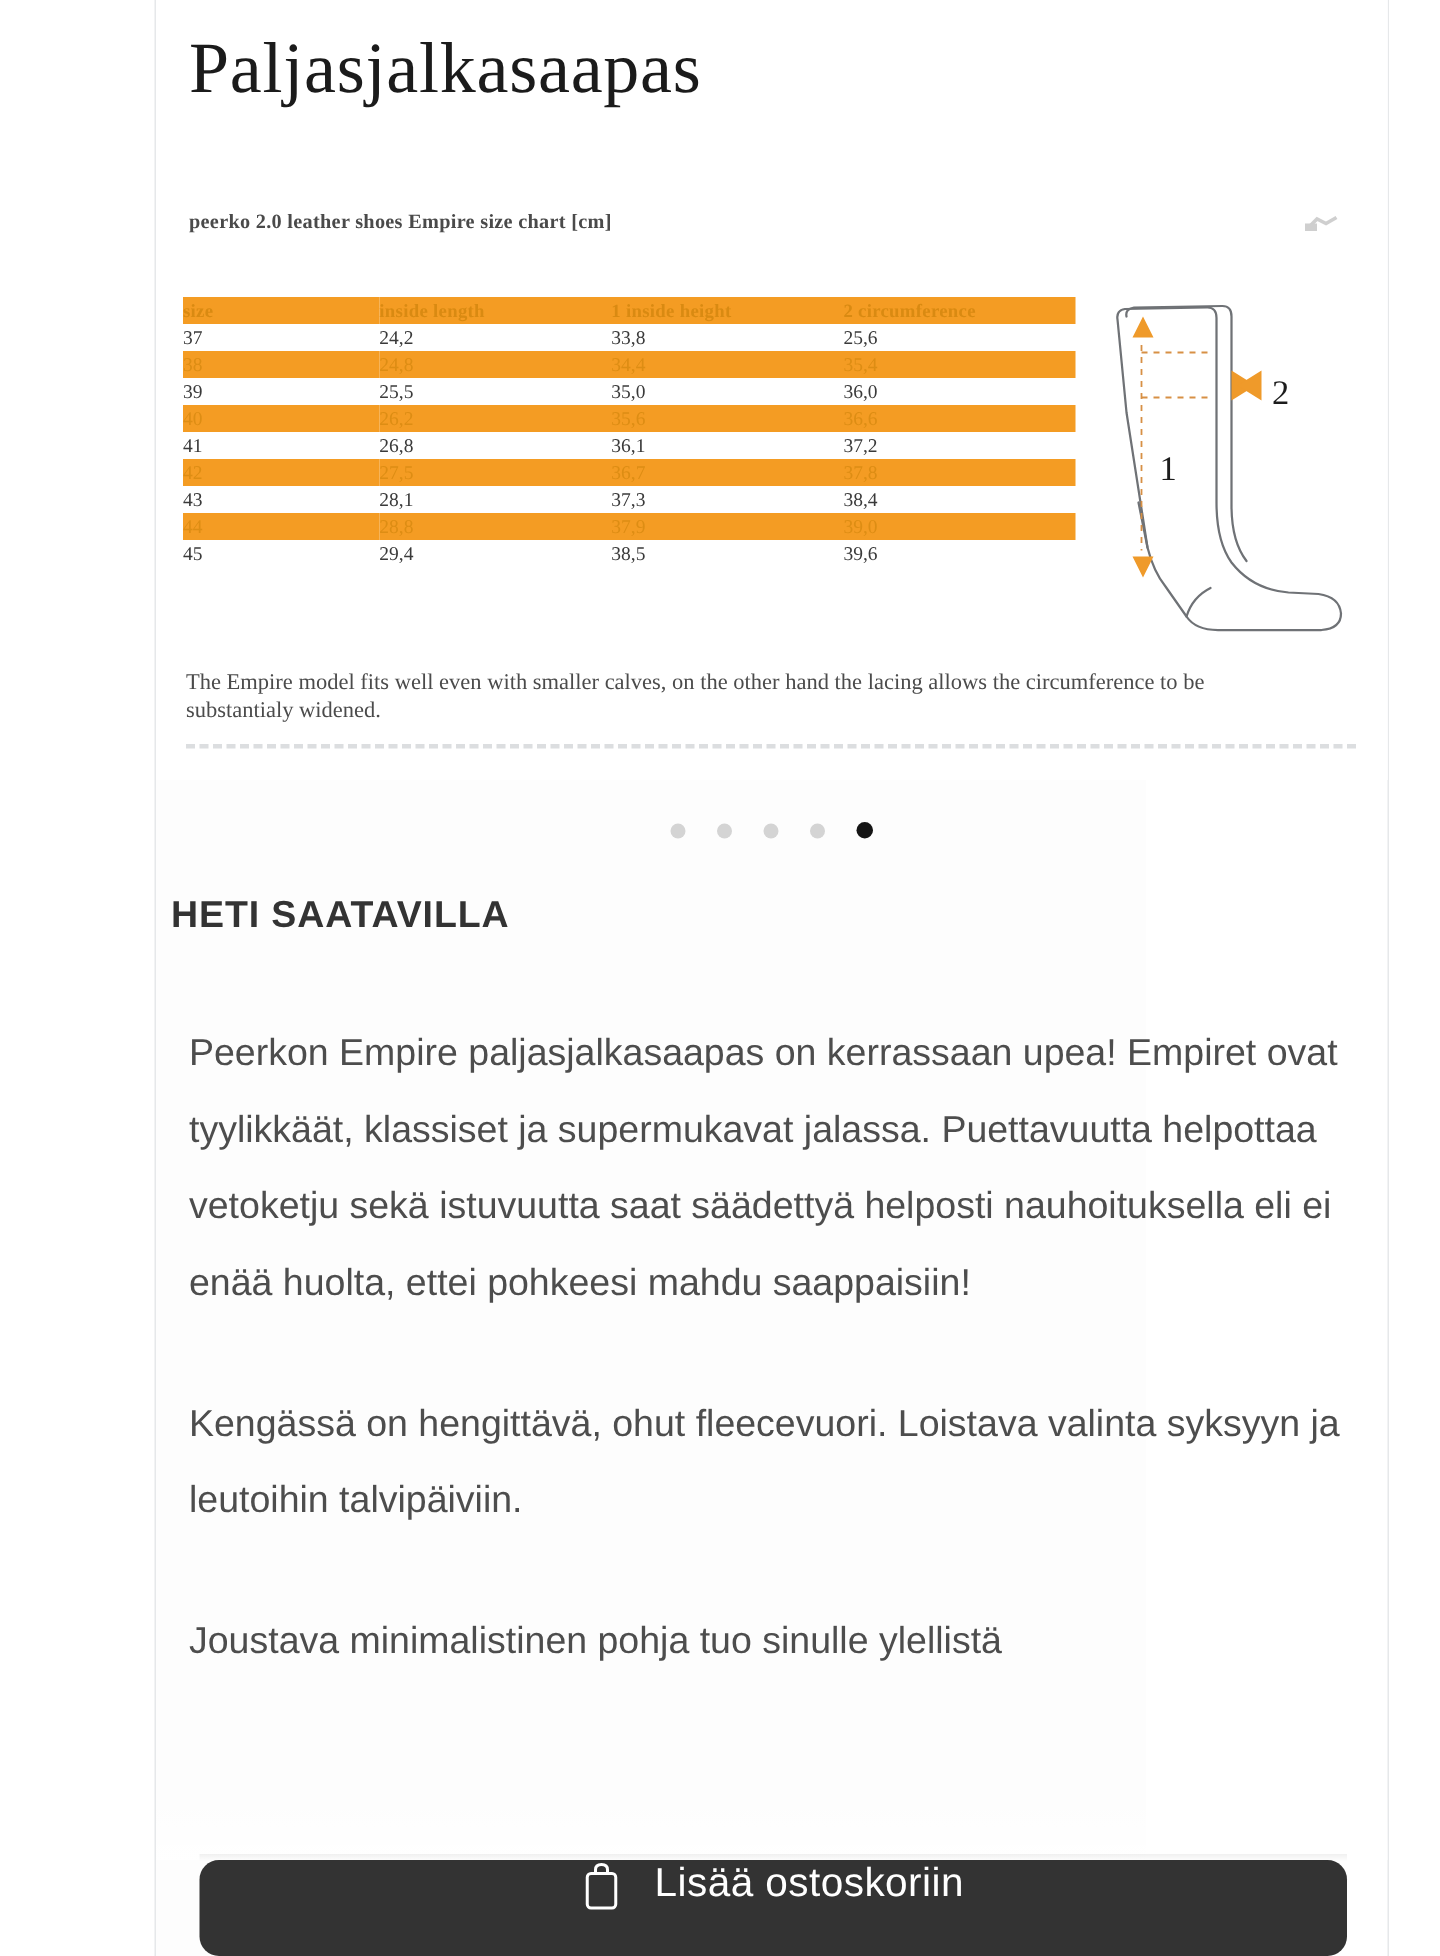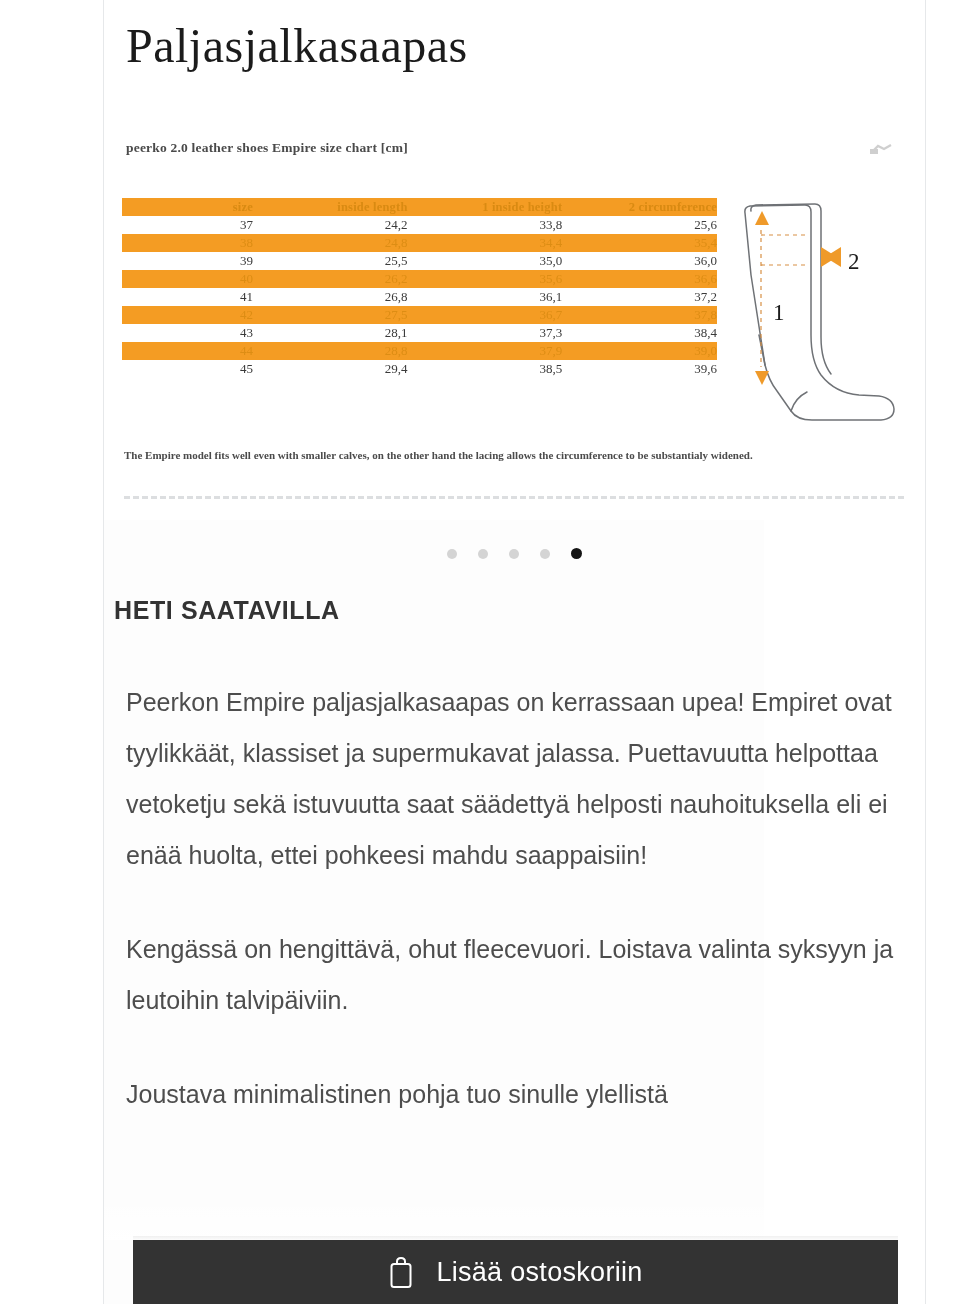--- a/index.html
+++ b/index.html
@@ -65,21 +65,21 @@
   
   .size-table {
     position: absolute;
     left: 18px; top: 198px;
     width: 595px;
     border-collapse: collapse;
     font-family: "Liberation Serif", serif;
     font-size: 13px;
   }
   .size-table th, .size-table td {
-    text-align: right;
+    text-align: left;
     padding: 3px 0 3px 0;
     height: 17.6px;
     line-height: 12px;
     color: #3a3a3a;
     font-weight: 400;
     white-space: nowrap;
     margin-left: 23px;
   }
   .size-table thead tr { background: #F49C23; }
   .size-table thead th {
@@ -110,22 +110,22 @@
   }
   .boot-label.l1 { left: 44px; top: 115px; }
   .boot-label.l2 { left: 119px; top: 64px; }
 
   
   .chart-note {
     position: absolute;
     left: 20px; top: 446px;
     width: 700px;
     font-family: "Liberation Serif", serif;
-    font-weight: 700;
-    font-size: 11px;
+    font-weight: 400;
+    font-size: 15px;
     line-height: 19px;
     color: #4b4b4b;
   }
   .dashed-rule {
     position: absolute;
     left: 20px; top: 496px;
     width: 780px; height: 0;
     border-top: 3px dashed #dcdee0;
   }
 
@@ -161,23 +161,24 @@
   .para.p1 { margin-top: 52px; }
   .para.p2 { margin-top: 43px; }
   .para.p3 { margin-top: 43px; }
 
   
   .cart-bar {
     position: absolute;
     left: 133px; top: 1240px;
     width: 765px; height: 64px;
     background: #333333;
-    display: flex; align-items: center; justify-content: center;
+    display: flex; justify-content: center;
     gap: 22px;
     cursor: pointer;
+    border-radius: 13px;
   }
   .cart-bar-shadow {
     position: absolute;
     left: 133px; top: 1236px; width: 765px; height: 5px;
     background: linear-gradient(to bottom, rgba(0,0,0,0.06), rgba(0,0,0,0));
   }
   .cart-label {
     color: #ffffff;
     font-size: 27px;
     font-weight: 400;

